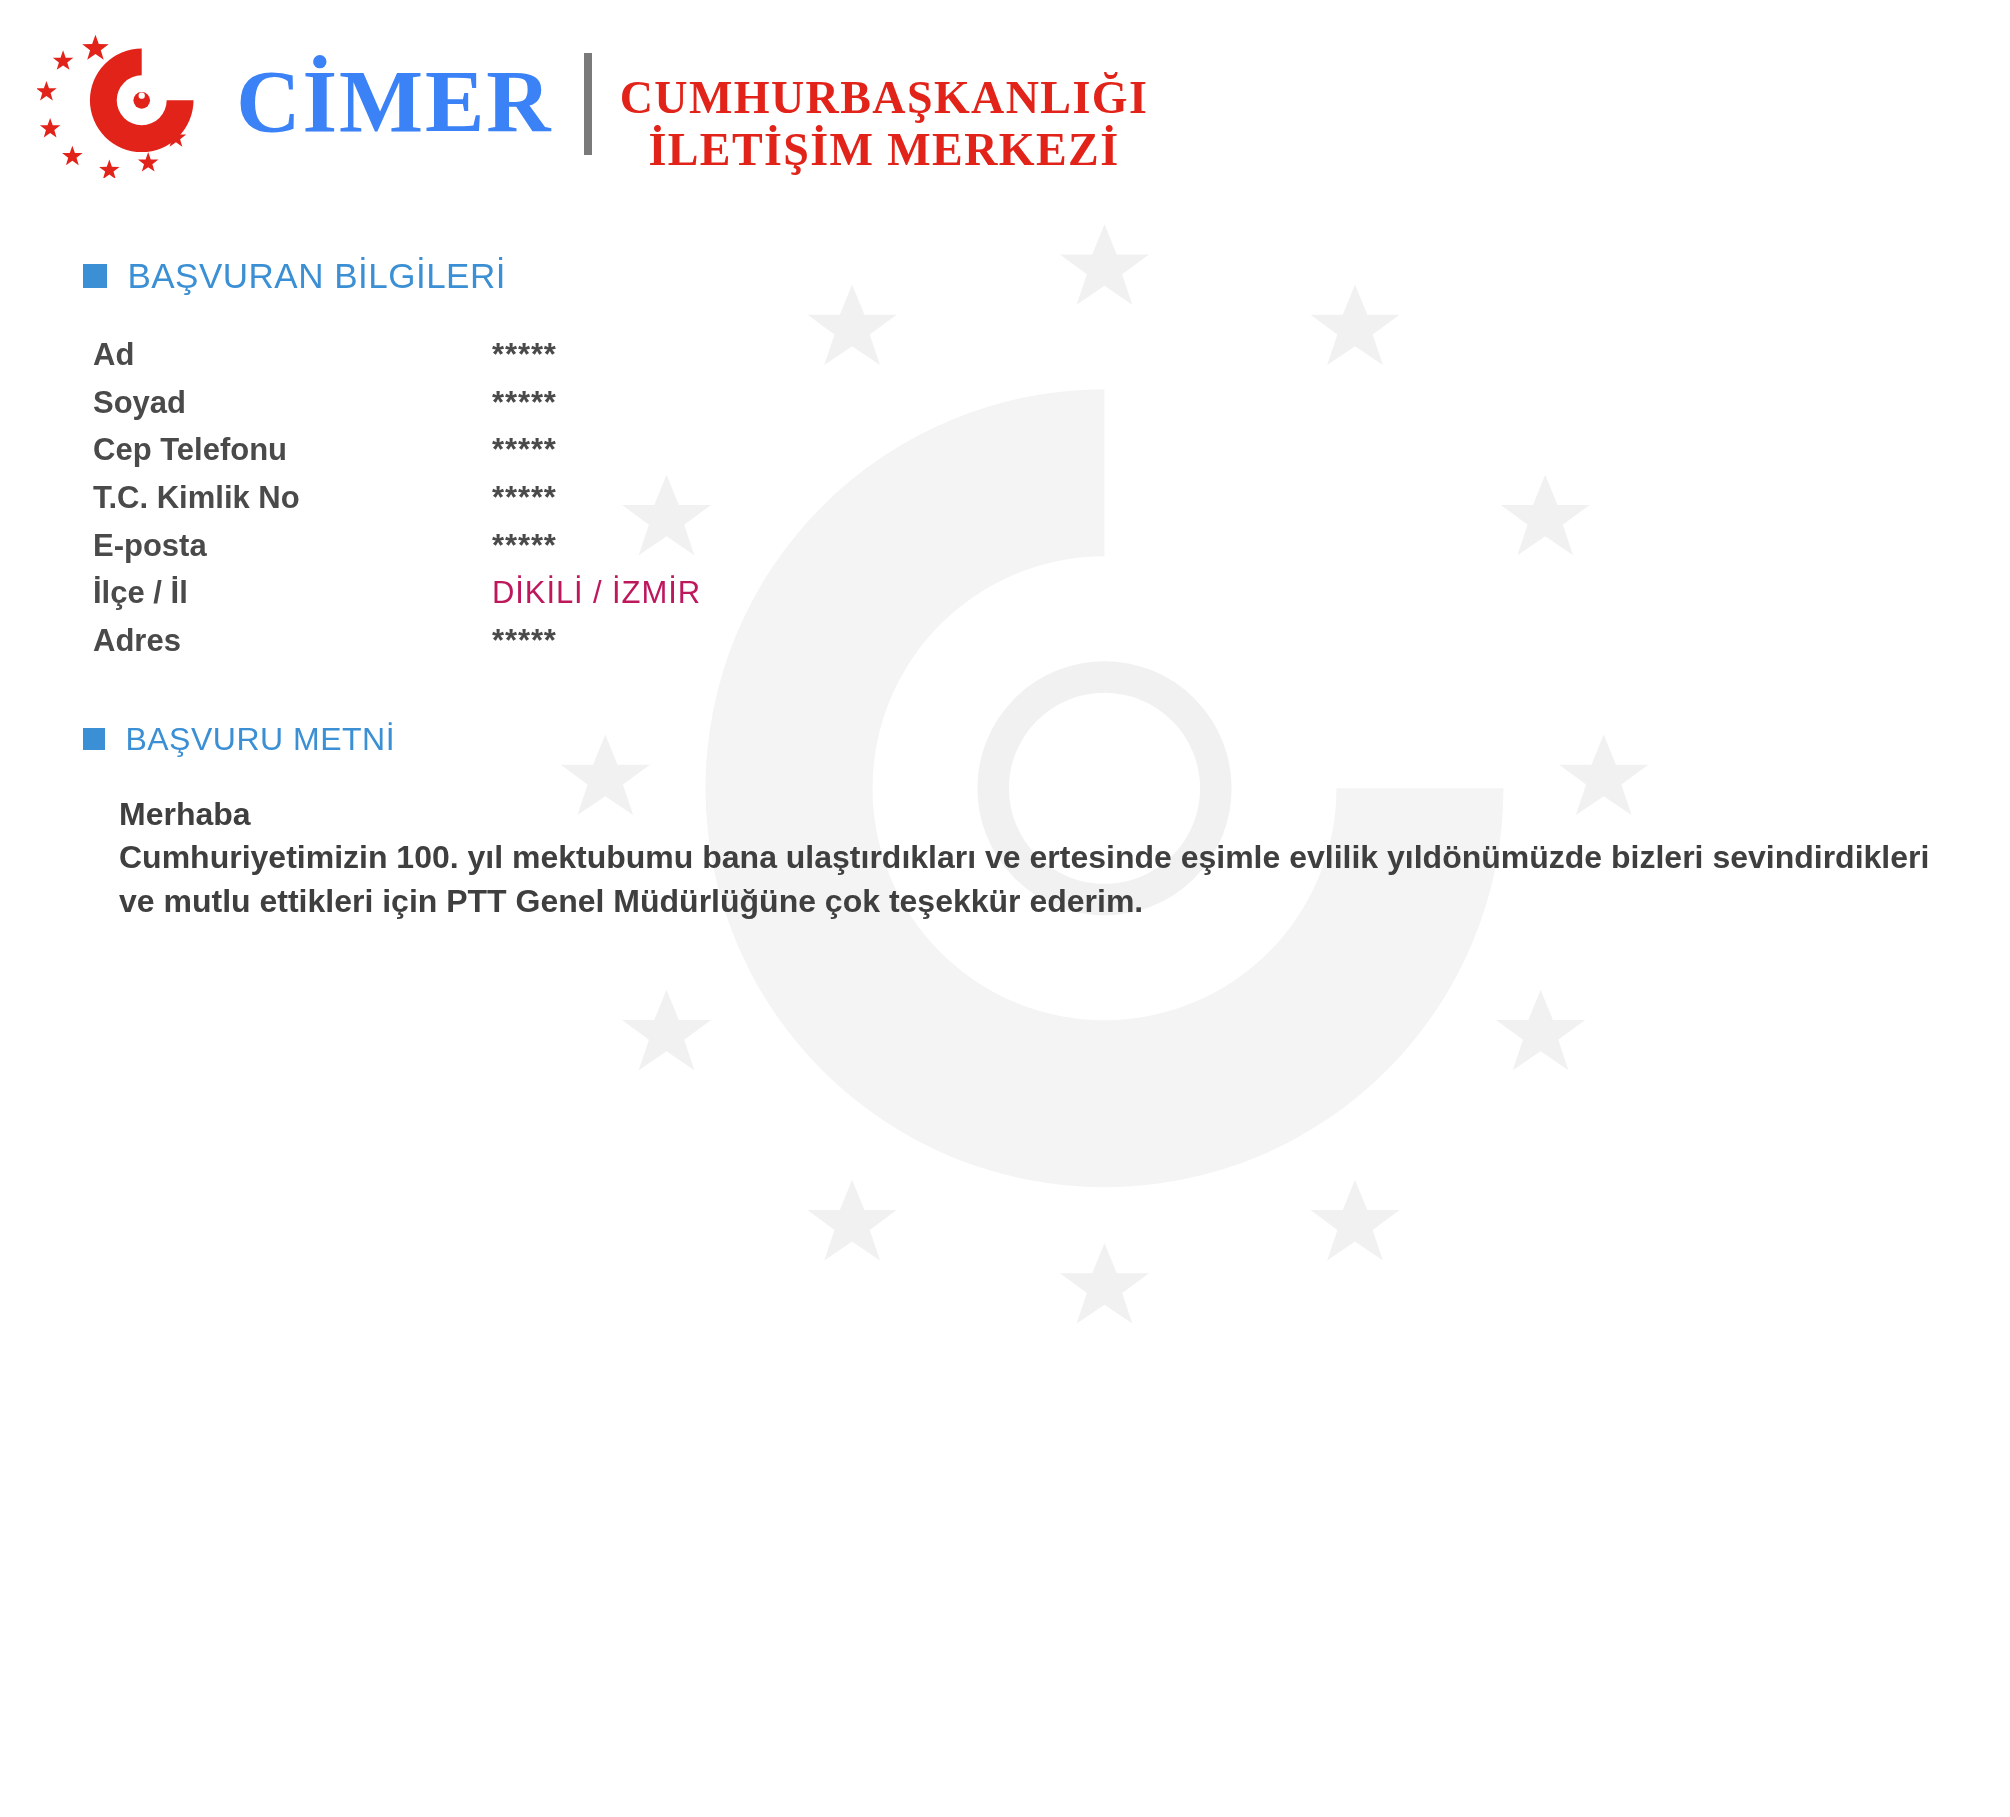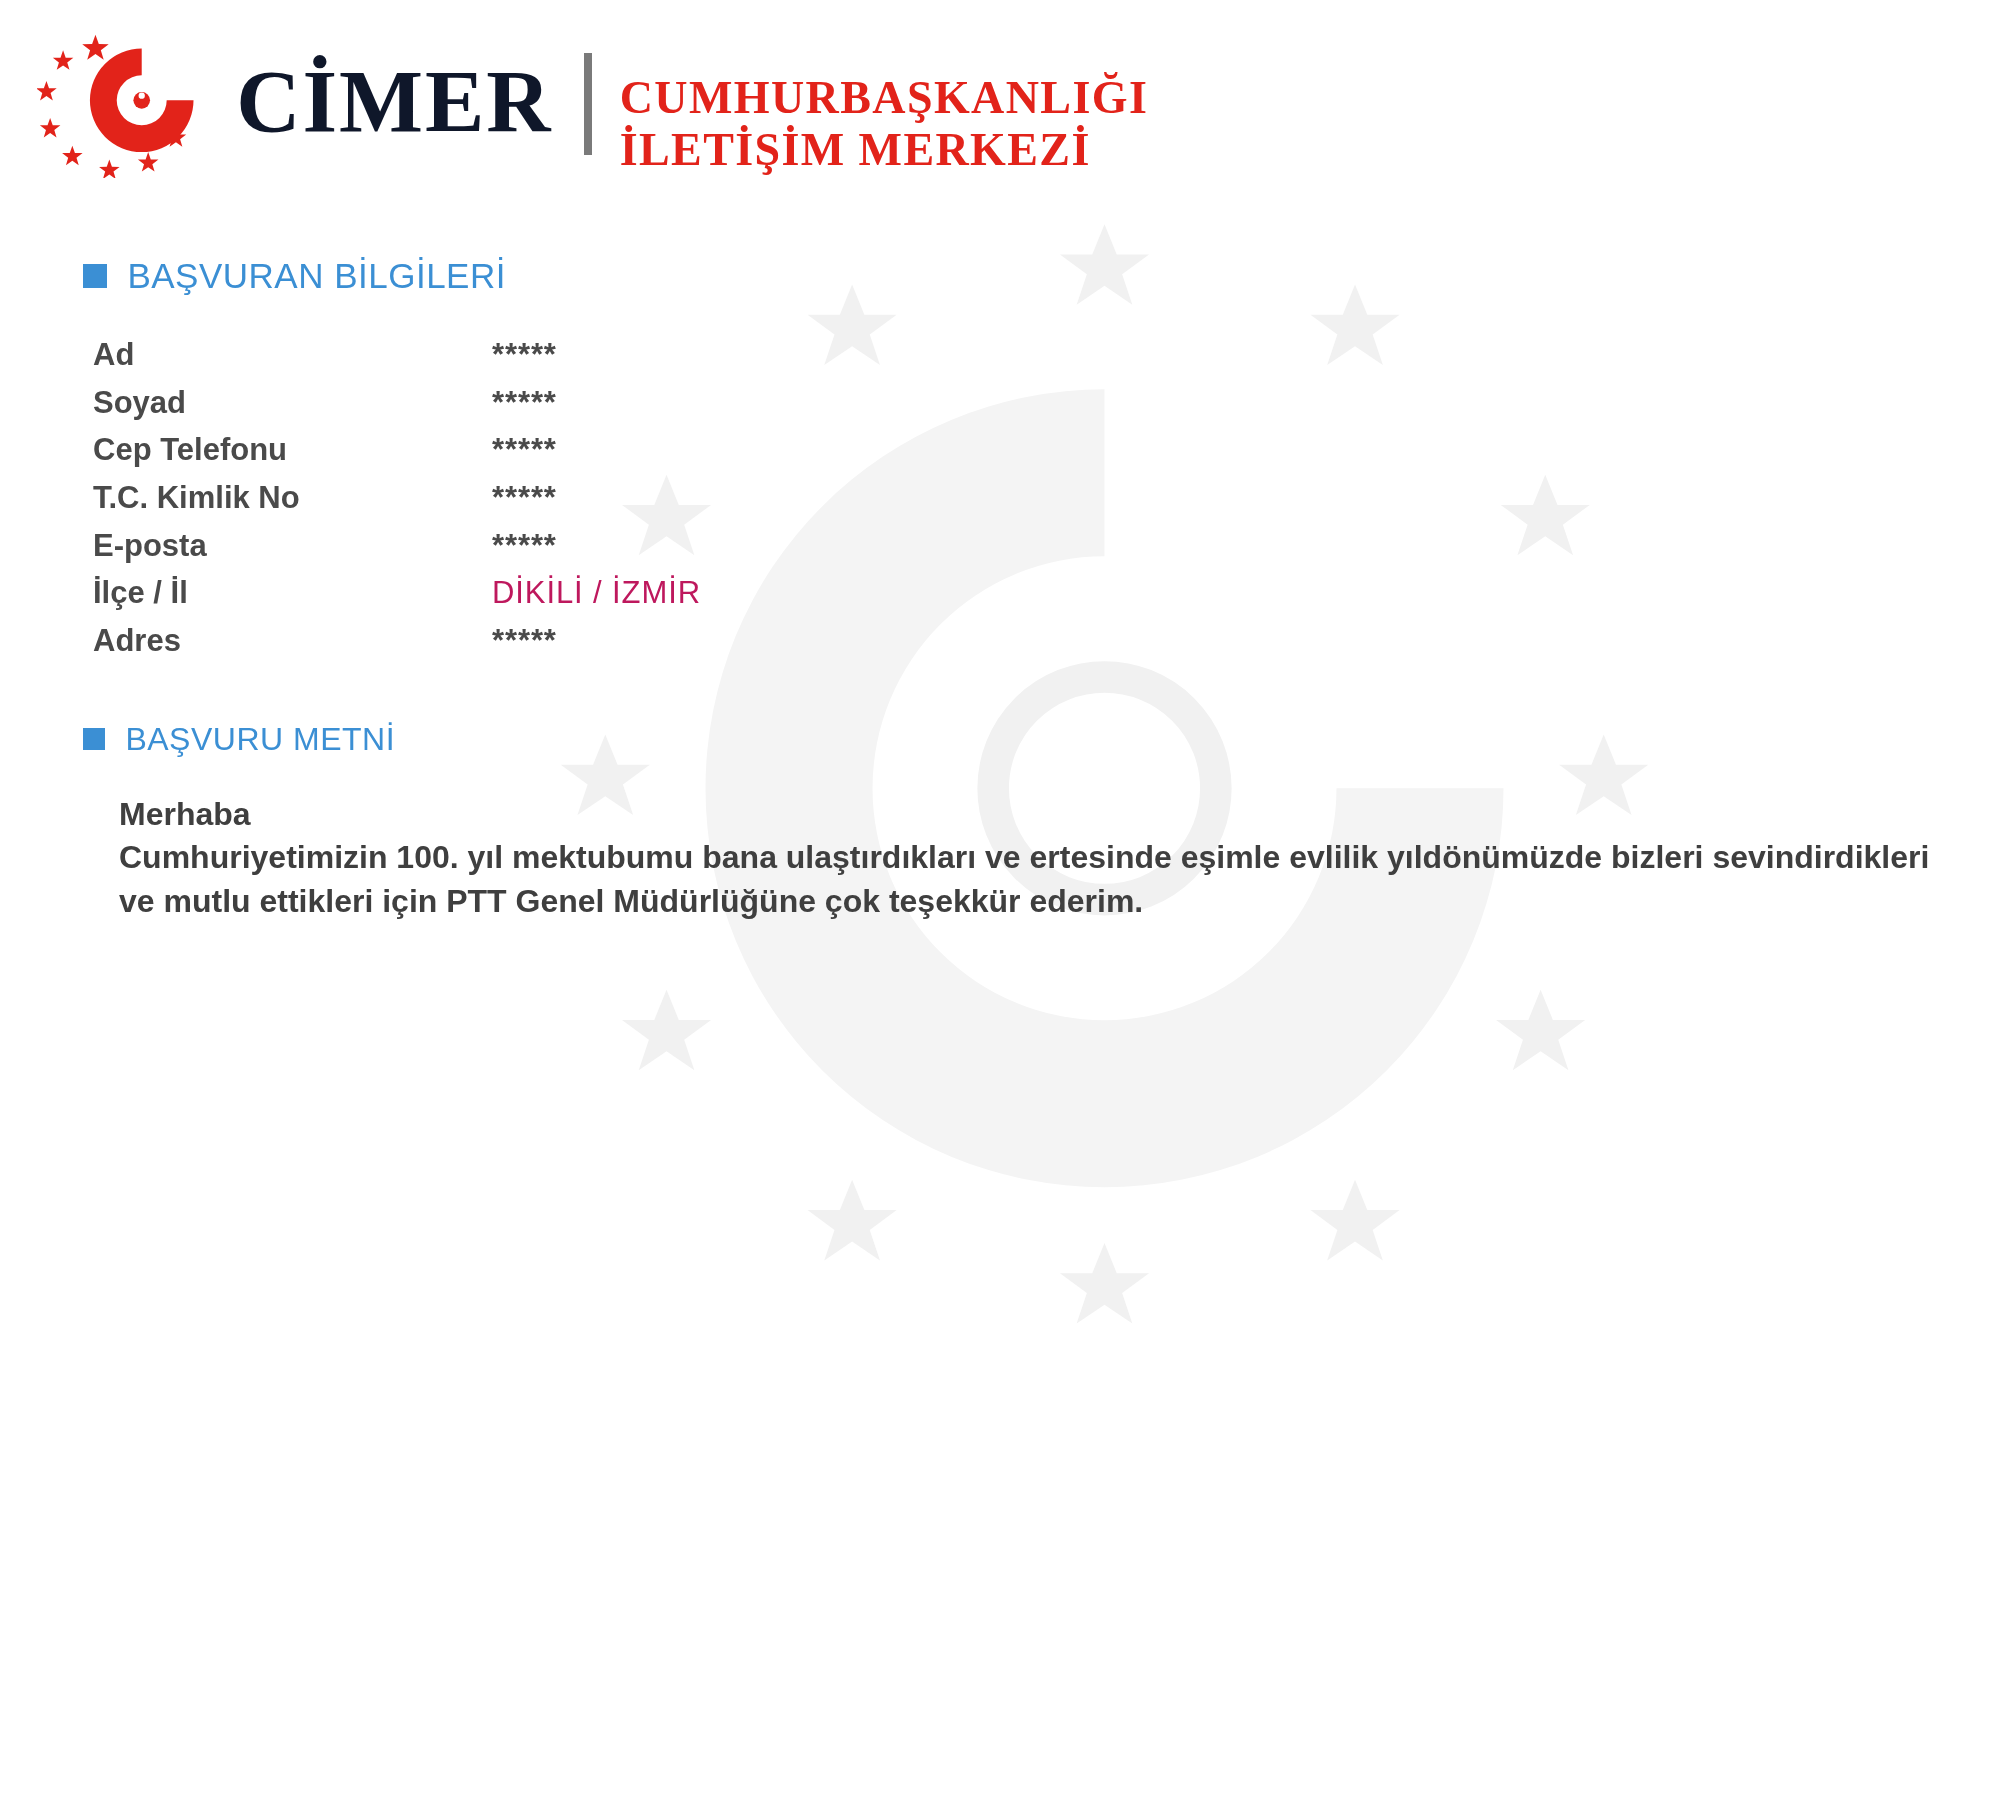--- a/index.html
+++ b/index.html
@@ -44,42 +44,42 @@
     position: relative;
     flex: none;
   }
   .logo-mark svg { display:block; width:100%; height:100%; }
 
   .logo-word {
     font-family: "Liberation Serif", serif;
     font-weight: bold;
     font-size: 89px;
     letter-spacing: 1.9px;
-    color: #0f172a;
+    color: #3b82f6;
     line-height: 1;
     margin-left: 9.3px;
     margin-top: -5.6px;
   }
   .logo-divider {
     width: 7.4px;
     height: 102px;
     background: #7a7a7a;
     margin: 0 28px 0 32px;
     flex: none;
   }
   .logo-sub {
     font-family: "Liberation Serif", serif;
     font-weight: bold;
     color: #e2231a;
     line-height: 1.12;
     letter-spacing: 1.4px;
     margin-top: 40px;
   }
   .logo-sub .l1 { font-size: 46px; display:block; }
-  .logo-sub .l2 { font-size: 46px; display:block; }
+  .logo-sub .l2 { font-size: 46px; display:block;text-align:center; }
 
   
   .content {
     position: relative;
     z-index: 2;
     padding: 0 37px;
   }
   .section-head {
     display: flex;
     align-items: center;

